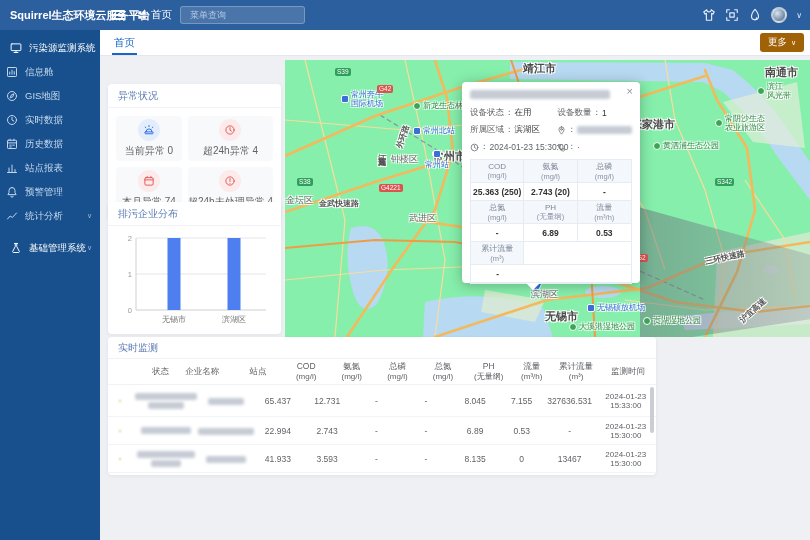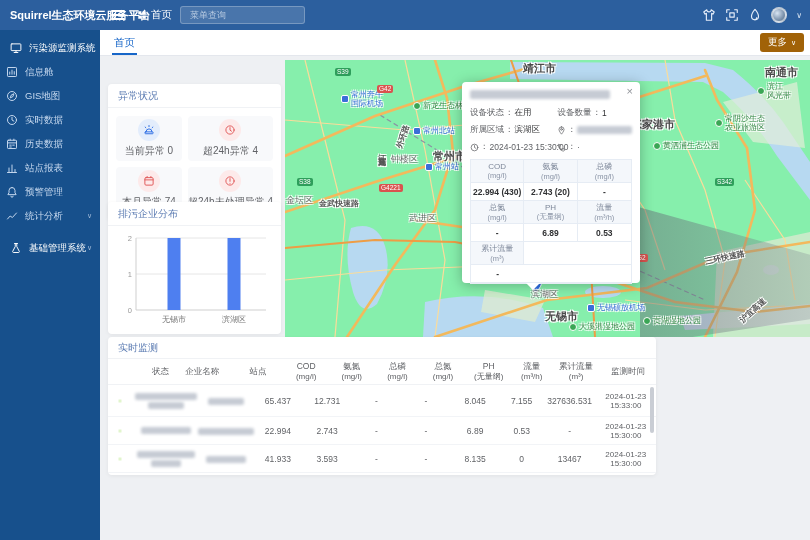--- a/index.html
+++ b/index.html
@@ -344,21 +344,21 @@
       <span class="mlab m-dist" style="left: 1px; top: 135px;">金坛区</span>
       <span class="mlab m-dist" style="left: 246px; top: 229px;">滨湖区</span>
       <span class="mlab m-road" style="left: 34px; top: 139px;">金武快速路</span>
       <span class="mlab m-road" style="left: 420px; top: 193px; transform: rotate(-12deg);">三环快速路</span>
       <span class="mlab m-road" style="left: 452px; top: 246px; transform: rotate(-42deg);">沪宜高速</span>
       <span class="mlab m-road" style="left: 92px; top: 88px; writing-mode: vertical-rl; letter-spacing: 1px;">江宜高速</span>
       <span class="mlab m-road" style="left: 106px; top: 72px; transform: rotate(-72deg);">外环路</span>
       <span class="mlab m-poib" style="left: 56px; top: 30px;"><i class="pdot b"></i><span>常州奔牛
 国际机场</span></span>
       <span class="mlab m-poib" style="left: 128px; top: 66px;"><i class="pdot b"></i><span>常州北站</span></span>
-      <span class="mlab m-poib" style="left: 140px; top: 102px;"><i class="pdot b"></i><span>常州站</span></span>
+      <span class="mlab m-poib" style="left: 140px; top: 90px; flex-direction: column;"><i class="pdot b"></i><span>常州站</span></span>
       <span class="mlab m-poib" style="left: 302px; top: 243px;"><i class="pdot b"></i><span>无锡硕放机场</span></span>
       <span class="mlab m-poig" style="left: 128px; top: 41px;"><i class="pdot g"></i><span>新龙生态林</span></span>
       <span class="mlab m-poig" style="left: 368px; top: 81px;"><i class="pdot g"></i><span>黄泗浦生态公园</span></span>
       <span class="mlab m-poig" style="left: 430px; top: 54px;"><i class="pdot g"></i><span>常阴沙生态
 农业旅游区</span></span>
       <span class="mlab m-poig" style="left: 472px; top: 22px;"><i class="pdot g"></i><span>滨江
 风光带</span></span>
       <span class="mlab m-poig" style="left: 284px; top: 262px;"><i class="pdot g"></i><span>大溪港湿地公园</span></span>
       <span class="mlab m-poig" style="left: 358px; top: 256px;"><i class="pdot g"></i><span>贡湖湿地公园</span></span>
       <span class="badge g" style="left: 50px; top: 8px;">S39</span>
@@ -422,21 +422,21 @@
           <div>(mg/l)</div>
         </div>
         <div class="pt-cell pt-h">
           <div class="nm">氨氮</div>
           <div>(mg/l)</div>
         </div>
         <div class="pt-cell pt-h">
           <div class="nm">总磷</div>
           <div>(mg/l)</div>
         </div>
-        <div class="pt-cell pt-v">22.994 (430)</div>
+        <div class="pt-cell pt-v">25.363 (250)</div>
         <div class="pt-cell pt-v">2.743 (20)</div>
         <div class="pt-cell pt-v">-</div>
         <div class="pt-cell pt-h">
           <div class="nm">总氮</div>
           <div>(mg/l)</div>
         </div>
         <div class="pt-cell pt-h">
           <div class="nm">PH</div>
           <div>(无量纲)</div>
         </div>

